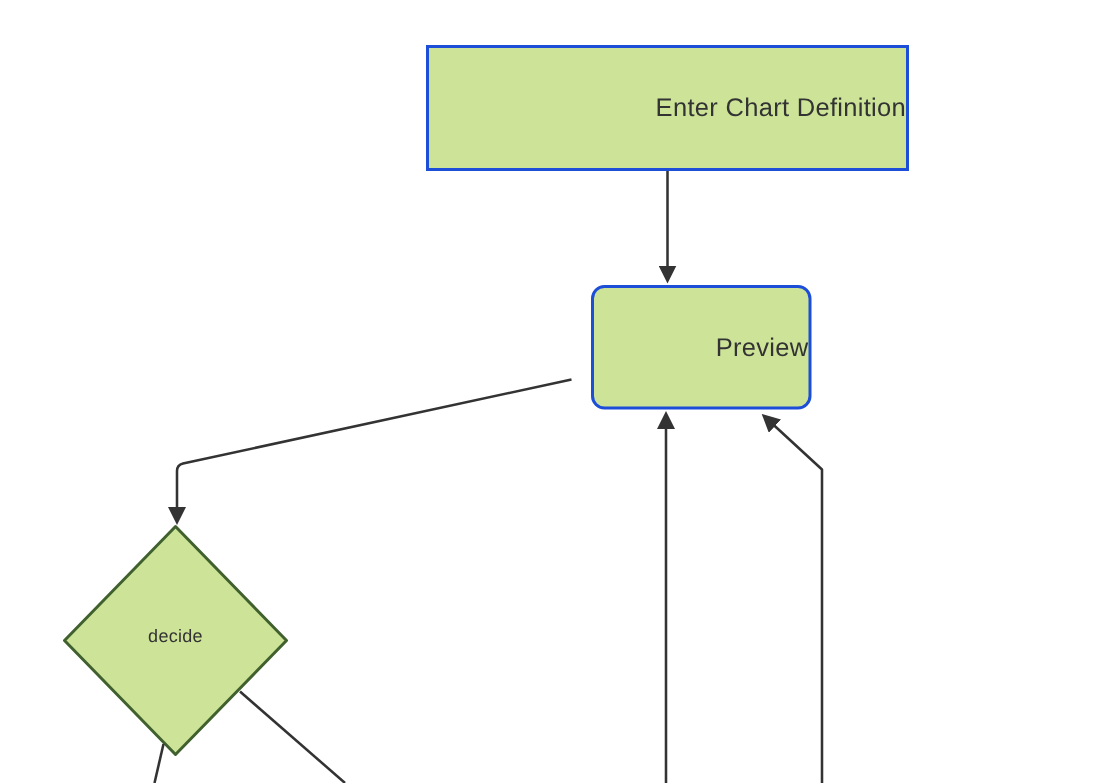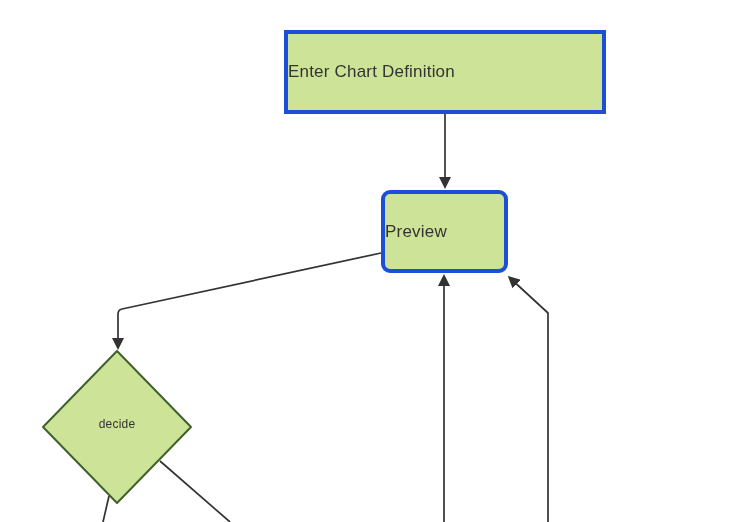--- a/index.html
+++ b/index.html
@@ -19,39 +19,39 @@
     position: absolute;
     left: 0;
     top: 0;
     width: 740px;
     height: 522px;
   }
   .node {
     position: absolute;
     box-sizing: border-box;
     background: #cde498;
-    border: 4px solid #1d4ed8;
+    border: 2px solid #1d4ed8;
     display: flex;
     align-items: center;
-    justify-content: flex-start;
+    justify-content: flex-end;
     color: #333333;
     font-size: 17px;
     letter-spacing: 0.2px;
     white-space: nowrap;
   }
   .node-rect {
     left: 284px;
     top: 30px;
     width: 322px;
     height: 84px;
   }
   .node-rounded {
-    left: 381px;
+    left: 394px;
     top: 190px;
-    width: 127px;
+    width: 147px;
     height: 83px;
     border-radius: 9px;
   }
   .diamond-label {
     position: absolute;
     left: 47px;
     top: 417px;
     width: 140px;
     text-align: center;
     color: #333333;

